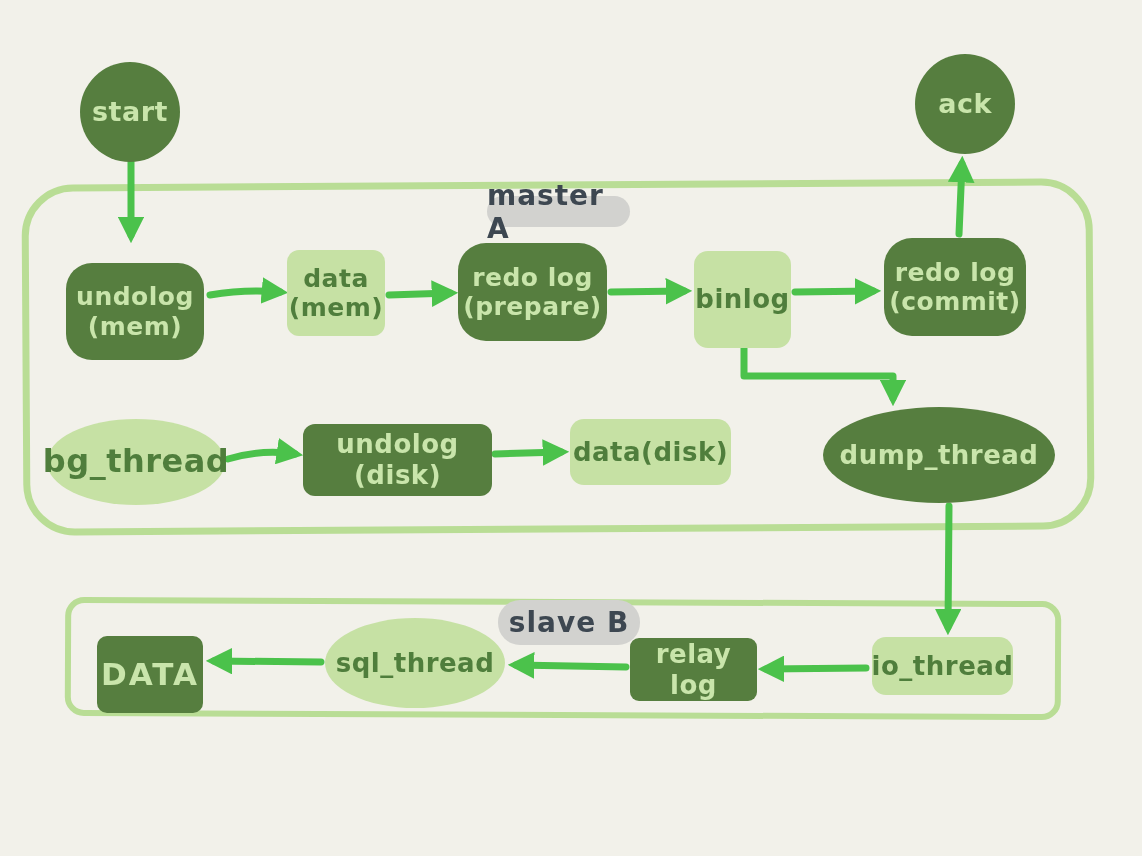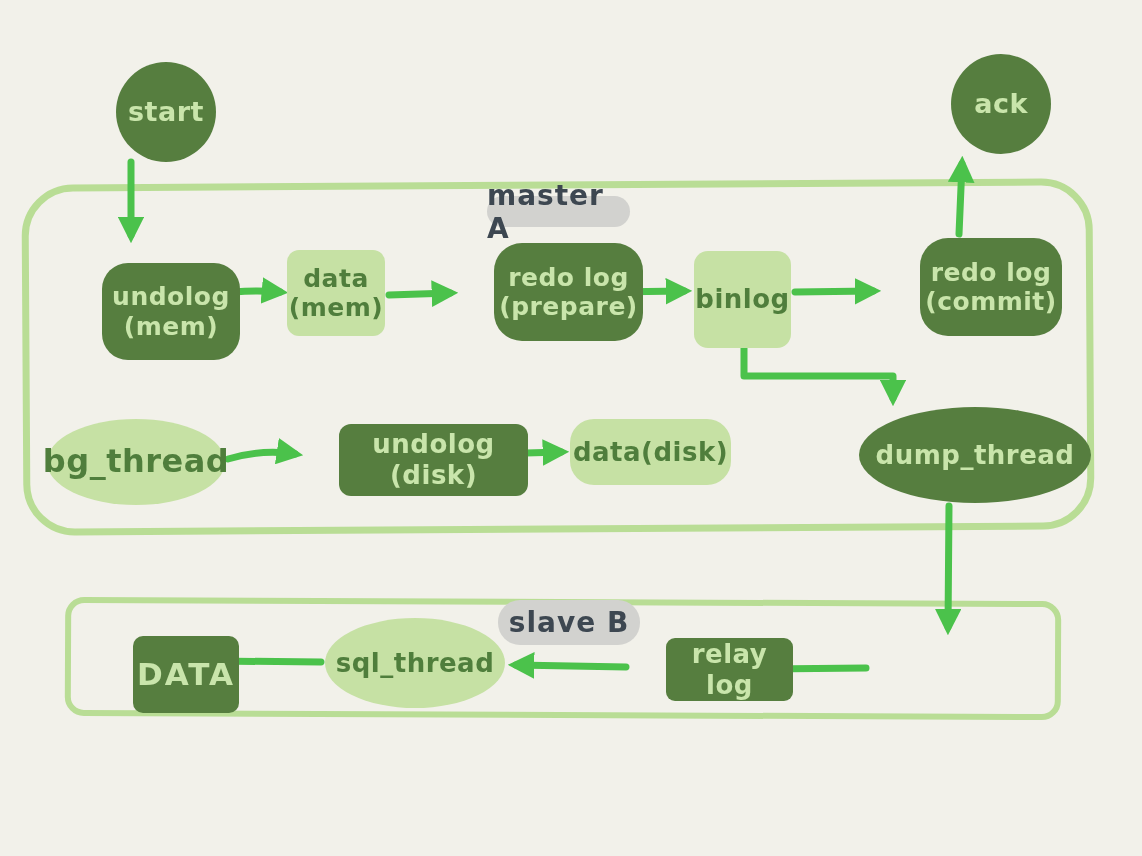--- a/index.html
+++ b/index.html
@@ -17,41 +17,41 @@
   .outline{fill:none;stroke:var(--group_outline,#b9dd95);}
   .edge{fill:none;stroke:var(--arrow,#4bc24b);stroke-width:7;stroke-linecap:round;stroke-linejoin:round;}
   .arrowhead{fill:var(--arrow,#4bc24b);}
   .node{
     position:absolute;z-index:2;
     display:flex;align-items:center;justify-content:center;
     text-align:center;white-space:pre-line;
     font-weight:700;letter-spacing:.5px;
     line-height:1.18;
   }
-  .dark{background:var(--node_dark,#567e3f);color:var(--text_on_dark,#c9e5ab);margin-left:36px;}
+  .dark{background:var(--node_dark,#567e3f);color:var(--text_on_dark,#c9e5ab);}
   .light{background:var(--node_light,#c6e1a4);color:var(--text_on_light,#4f7e3c);}
   .circle{border-radius:50%;}
   .ellipse{border-radius:50%;}
   .grouplabel{
     position:absolute;z-index:3;
     display:flex;align-items:center;justify-content:center;
     background:var(--label_bg,#d2d2cf);color:var(--label_text,#3d4751);
     border-radius:22px;font-weight:700;font-size:28px;letter-spacing:1px;
   }
   
   .n-start{left:80px;top:62px;width:100px;height:100px;font-size:27px;}
   .n-ack{left:915px;top:54px;width:100px;height:100px;font-size:27px;}
   .n-undolog-mem{left:66px;top:263px;width:138px;height:97px;border-radius:26px;font-size:25px;}
   .n-data-mem{left:287px;top:250px;width:98px;height:86px;border-radius:12px;font-size:25px;}
   .n-redo-prepare{left:458px;top:243px;width:149px;height:98px;border-radius:28px;font-size:25px;}
   .n-binlog{left:694px;top:251px;width:97px;height:97px;border-radius:14px;font-size:26px;}
   .n-redo-commit{left:884px;top:238px;width:142px;height:98px;border-radius:28px;font-size:25px;}
   .n-bg-thread{left:47px;top:419px;width:178px;height:86px;font-size:32px;}
   .n-undolog-disk{left:303px;top:424px;width:189px;height:72px;border-radius:12px;font-size:26px;}
-  .n-data-disk{left:570px;top:419px;width:161px;height:66px;border-radius:24px;font-size:26px;}
+  .n-data-disk{left:570px;top:419px;width:161px;height:66px;border-radius:14px;font-size:26px;}
   .n-dump-thread{left:823px;top:407px;width:232px;height:96px;font-size:26px;}
   .n-data{left:97px;top:636px;width:106px;height:77px;border-radius:10px;font-size:31px;letter-spacing:2px;}
   .n-sql-thread{left:325px;top:618px;width:180px;height:90px;font-size:26px;}
   .n-relay-log{left:630px;top:638px;width:127px;height:63px;border-radius:9px;font-size:26px;}
   .n-io-thread{left:872px;top:637px;width:141px;height:58px;border-radius:14px;font-size:26px;}
   .gl-master{left:487px;top:196px;width:143px;height:31px;}
   .gl-slave{left:498px;top:600px;width:142px;height:45px;}
 </style>
 </head>
 <body>
@@ -100,14 +100,15 @@
 (commit)</div>
 
   <div class="node light ellipse n-bg-thread">bg_thread</div>
   <div class="node dark n-undolog-disk">undolog (disk)</div>
   <div class="node light n-data-disk">data(disk)</div>
   <div class="node dark ellipse n-dump-thread">dump_thread</div>
 
   <div class="node dark n-data">DATA</div>
   <div class="node light ellipse n-sql-thread">sql_thread</div>
   <div class="node dark n-relay-log">relay log</div>
+  <div class="node light n-io-thread">io_thread</div>
 
 </div>
 
 </body></html>

